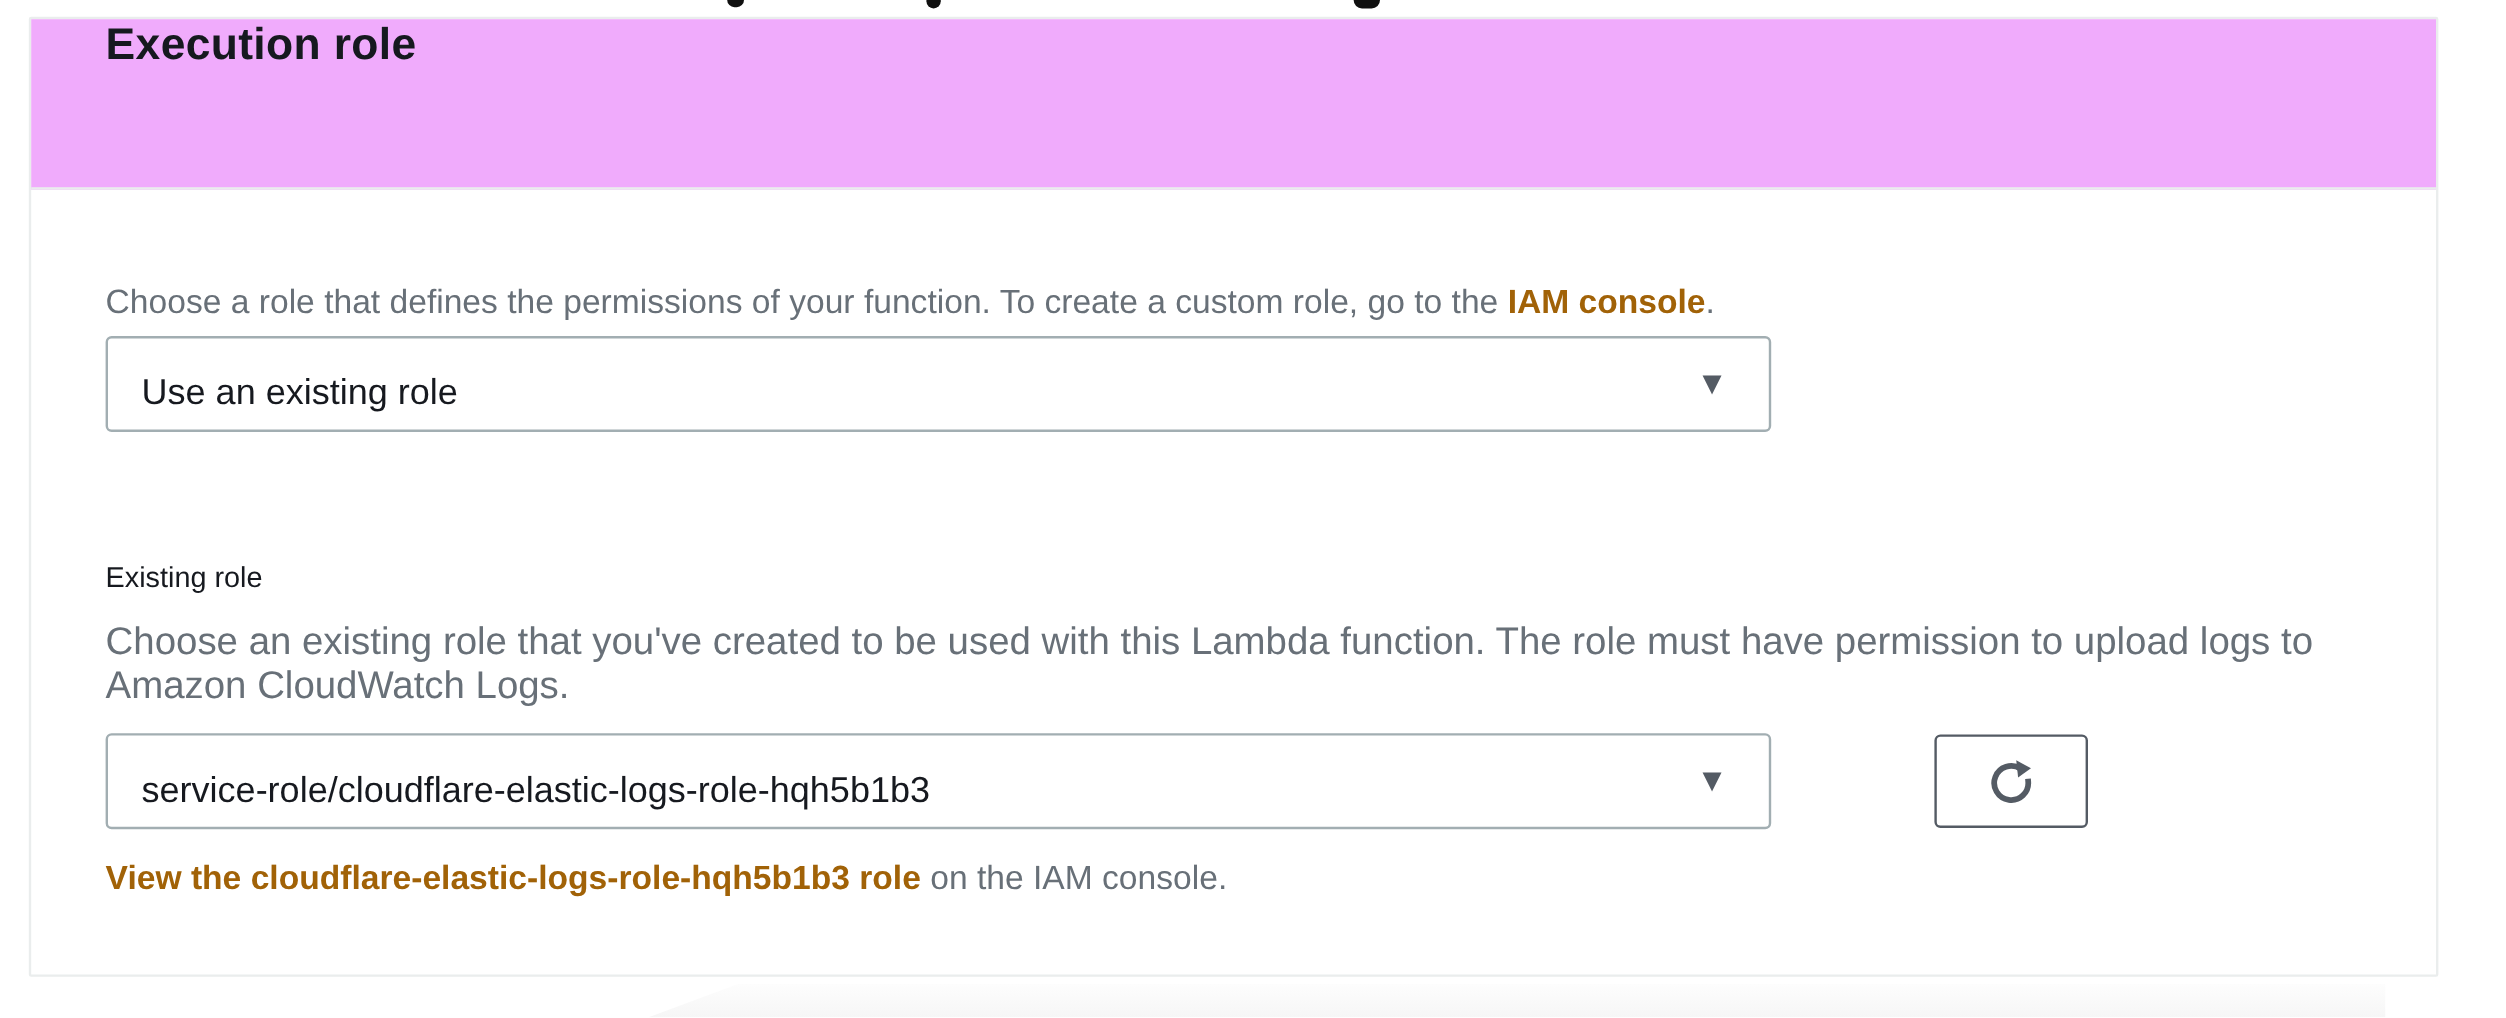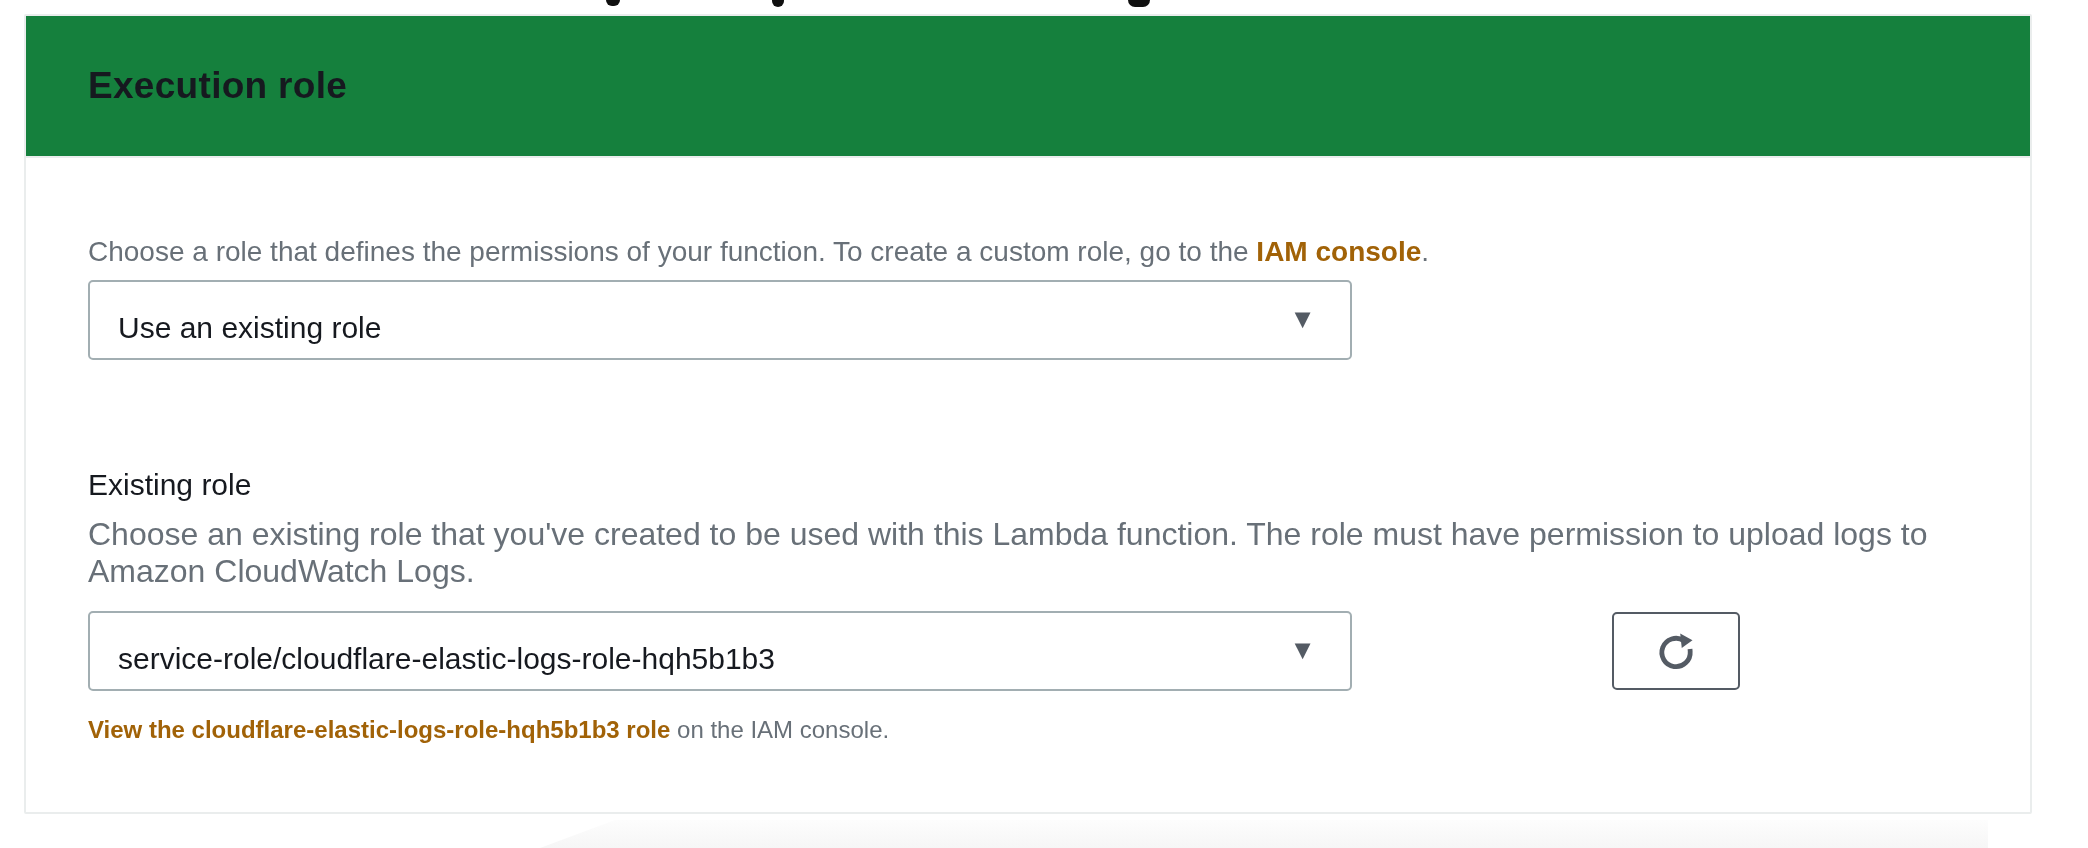--- a/index.html
+++ b/index.html
@@ -24,81 +24,81 @@
   
   .card {
     position:absolute; left:24px; top:14px;
     width:2008px; height:800px;
     background:#ffffff;
     border:2px solid #eaeded;
     border-radius:2px;
   }
   .card-header {
     height:142px;
-    background:#15803d;
+    background:#f0abfc;
     border-bottom:2px solid #eaeded;
-    display:flex; align-items:center;
+    display:flex; 
     padding:0 62px;
   }
   .card-title {
     font-size:37px; font-weight:700; color:#16191f;
     letter-spacing:0.3px;
   }
 
   .para1 {
     position:absolute; left:62px; top:218px;
     font-size:28px; color:#687078; line-height:36px;
     white-space:nowrap;
   }
   a.inline-link, .inline-link {
     color:#a16207; font-weight:700; text-decoration:none; cursor:pointer;
   }
 
   .select-box {
     position:absolute; left:62px;
-    width:1264px; height:80px;
+    width:1388px; height:80px;
     background:#ffffff;
     border:2px solid #a2aeb2;
     border-radius:5px;
     display:flex; align-items:center;
     padding:16px 80px 0 28px;
     font-size:30px; color:#16191f;
     cursor:pointer;
   }
   .select-role-source { top:264px; }
   .select-existing-role { top:595px;align-items:center; }
   .select-caret {
     position:absolute; right:34px; top:50%;
     transform:translateY(-52%);
     font-size:27px; color:#545b64; line-height:1;
   }
 
   .field-label {
     position:absolute; left:62px; top:452px;
-    font-size:30px; color:#16191f;
+    font-size:24px; color:#16191f;
   }
   .field-desc {
     position:absolute; left:62px; top:500px;
     width:1878px;
     font-size:32px; color:#687078; line-height:37px;
   }
 
   .refresh-btn {
     position:absolute; left:1586px; top:596px;
     width:128px; height:78px;
     background:#ffffff;
     border:2px solid #545b64;
     border-radius:5px;
     display:flex; align-items:center; justify-content:center;
     cursor:pointer;
   }
 
   .view-line {
     position:absolute; left:62px; top:700px;
-    font-size:24px; color:#687078;
+    font-size:28px; color:#687078;
     white-space:nowrap;
   }
 
   
   .bottom-shadow {
     position:absolute; left:540px; top:820px;
     width:1448px; height:28px;
     background:linear-gradient(180deg, #fdfdfd 0%, #f6f6f6 100%);
     clip-path:polygon(75px 0, 100% 0, 100% 100%, 0 100%);
   }

